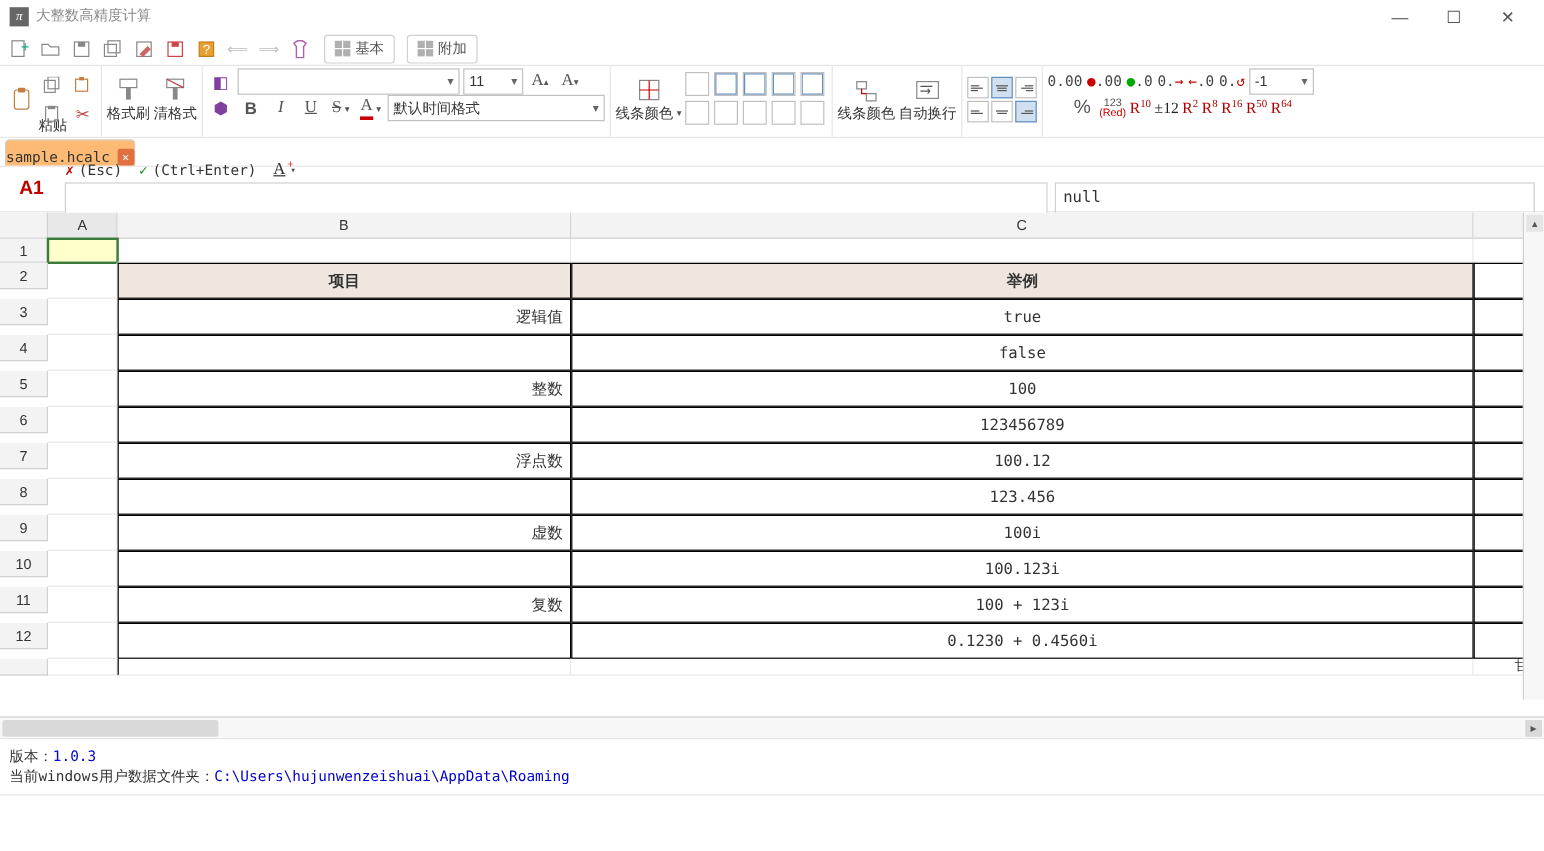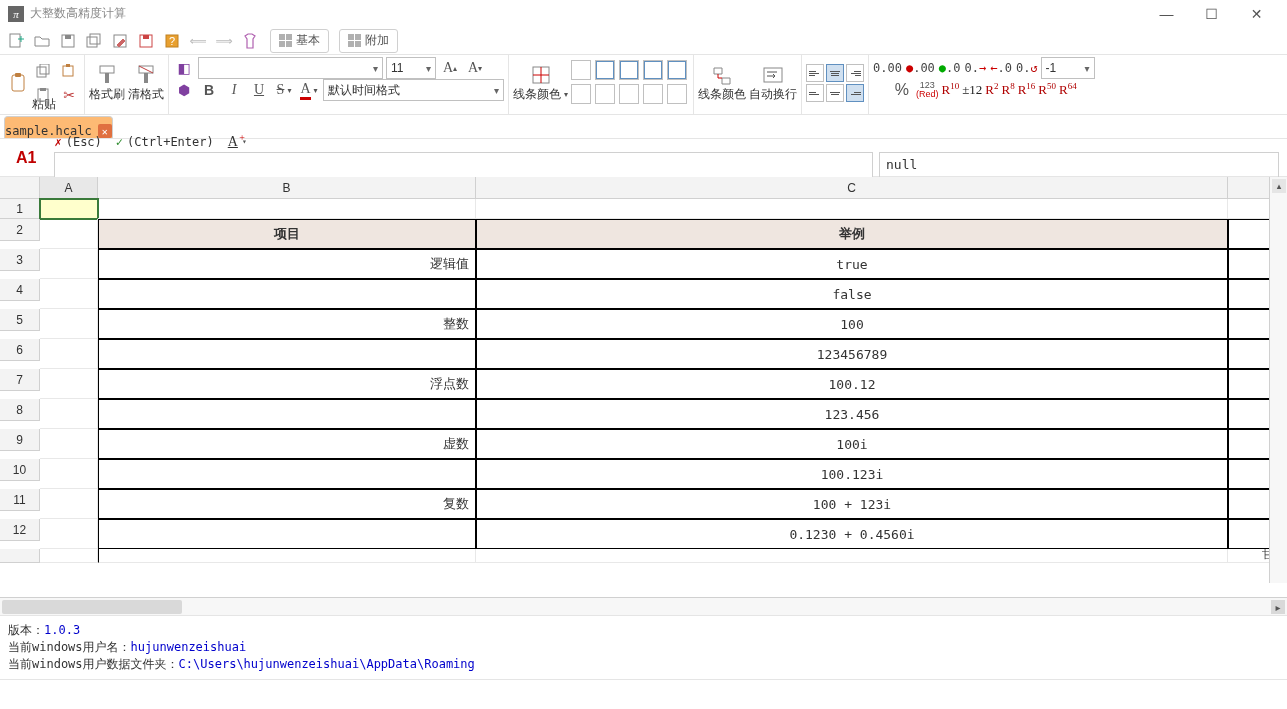--- a/index.html
+++ b/index.html
@@ -499,16 +499,15 @@
       <div class="up">▴</div>
     </div>
 </div>
 <div class="hscroll">
     <div class="thumb"></div>
     <div class="rarr">▸</div>
   </div>
 
 <div class="statusbar">
   <div><span>版本：</span><span class="blue">1.0.3</span></div>
-  <div><span>当前windows用户名：</span><span class="blue">hujunwenzeishuai</span></div>
   <div><span>当前windows用户数据文件夹：</span><span class="blue">C:\Users\hujunwenzeishuai\AppData\Roaming</span></div>
 </div>
 <div class="footer"></div>
 
 </body></html>

